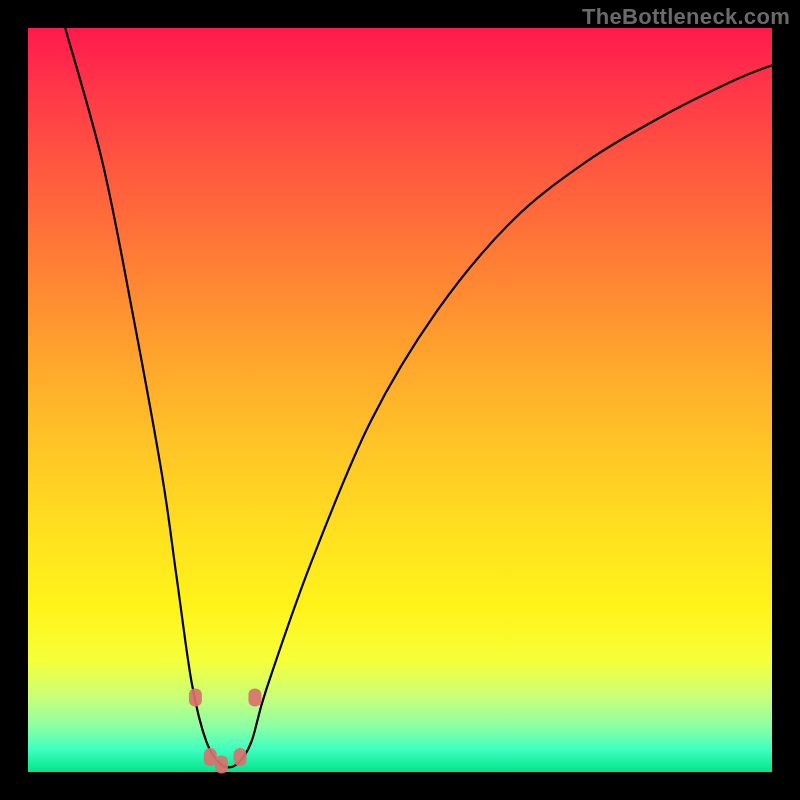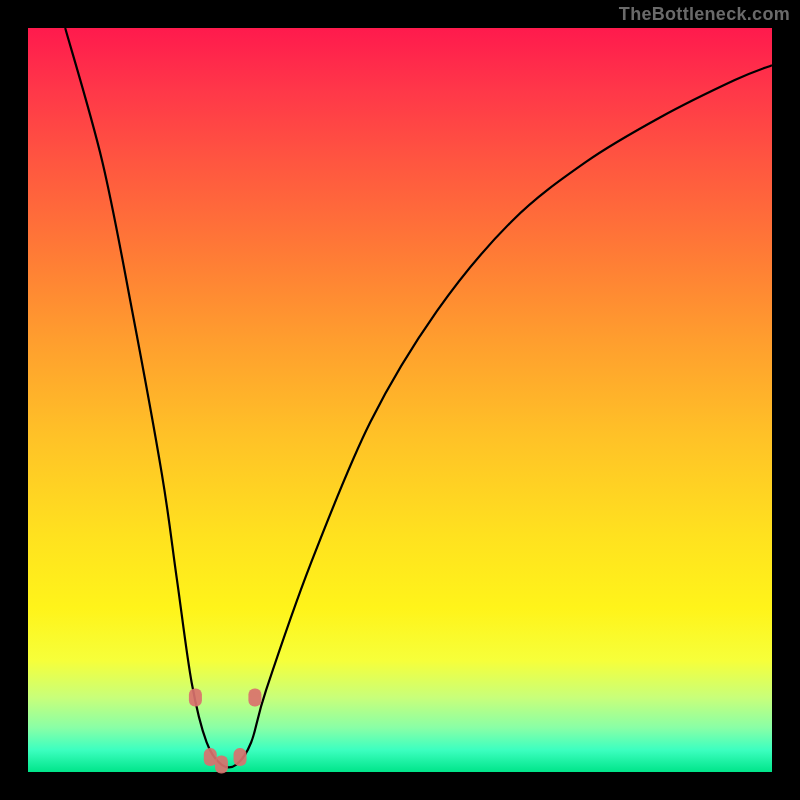--- a/index.html
+++ b/index.html
@@ -30,21 +30,21 @@
       #c8ff7a 90%,
       #8affa6 94%,
       #3dffc0 97%,
       #00e58a 100%
     );
   }
   .watermark {
     position: absolute;
     top: 4px;
     right: 10px;
-    font-size: 18px;
+    font-size: 22px;
     font-weight: 600;
     color: #6a6a6a;
     letter-spacing: 0.3px;
     user-select: none;
   }
   svg.curve {
     position: absolute;
     left: 0;
     top: 0;
     width: 744px;

